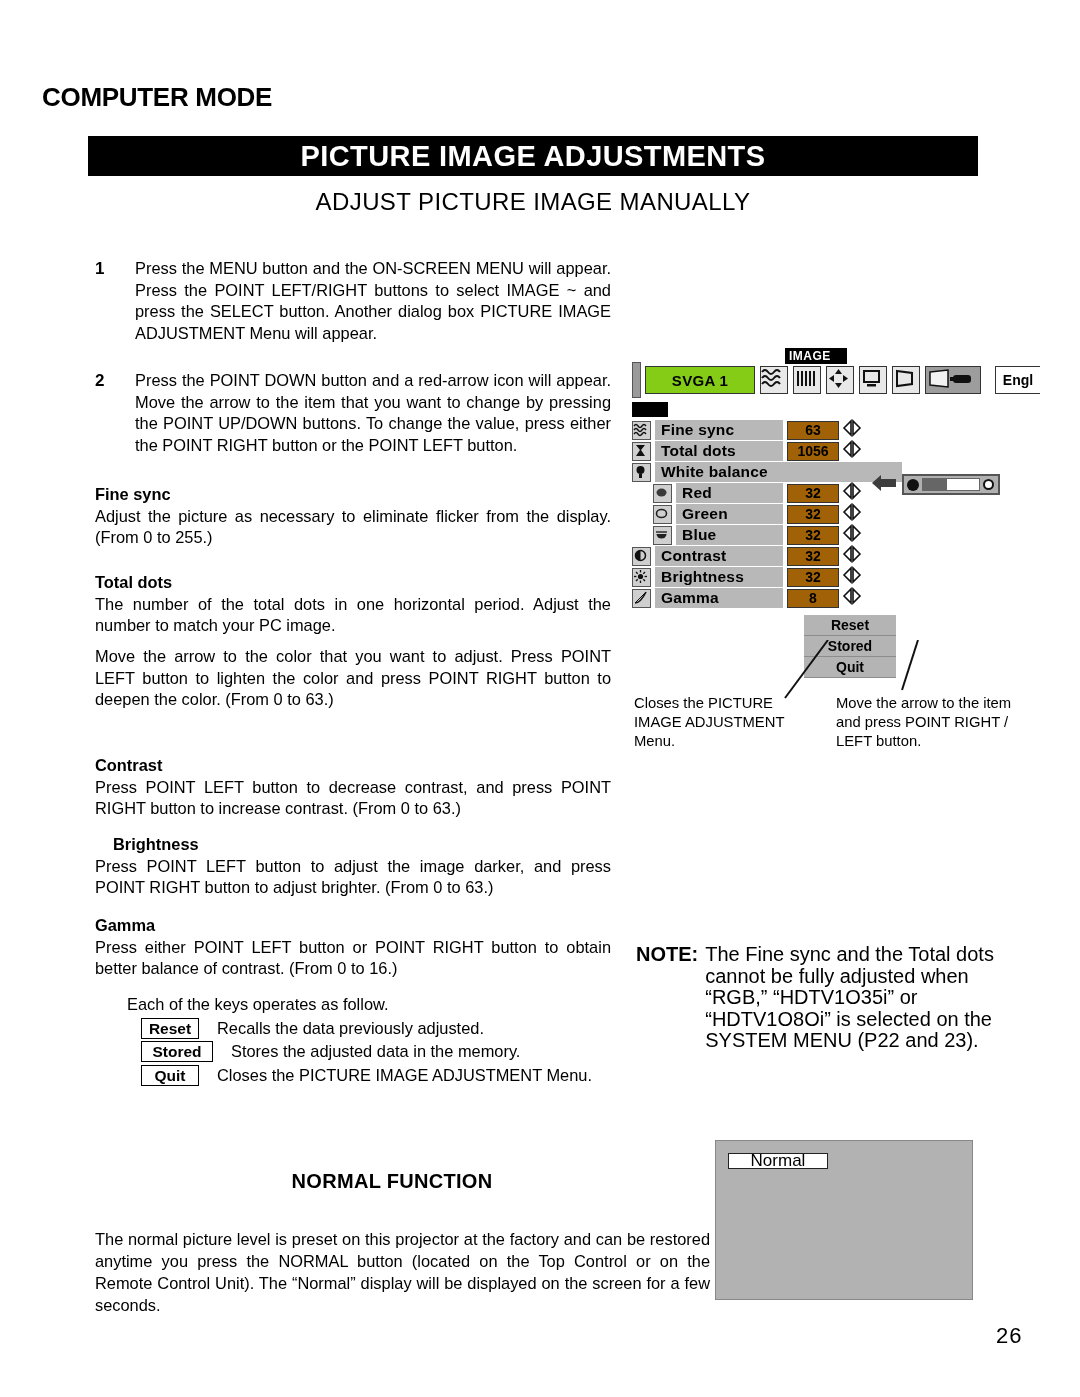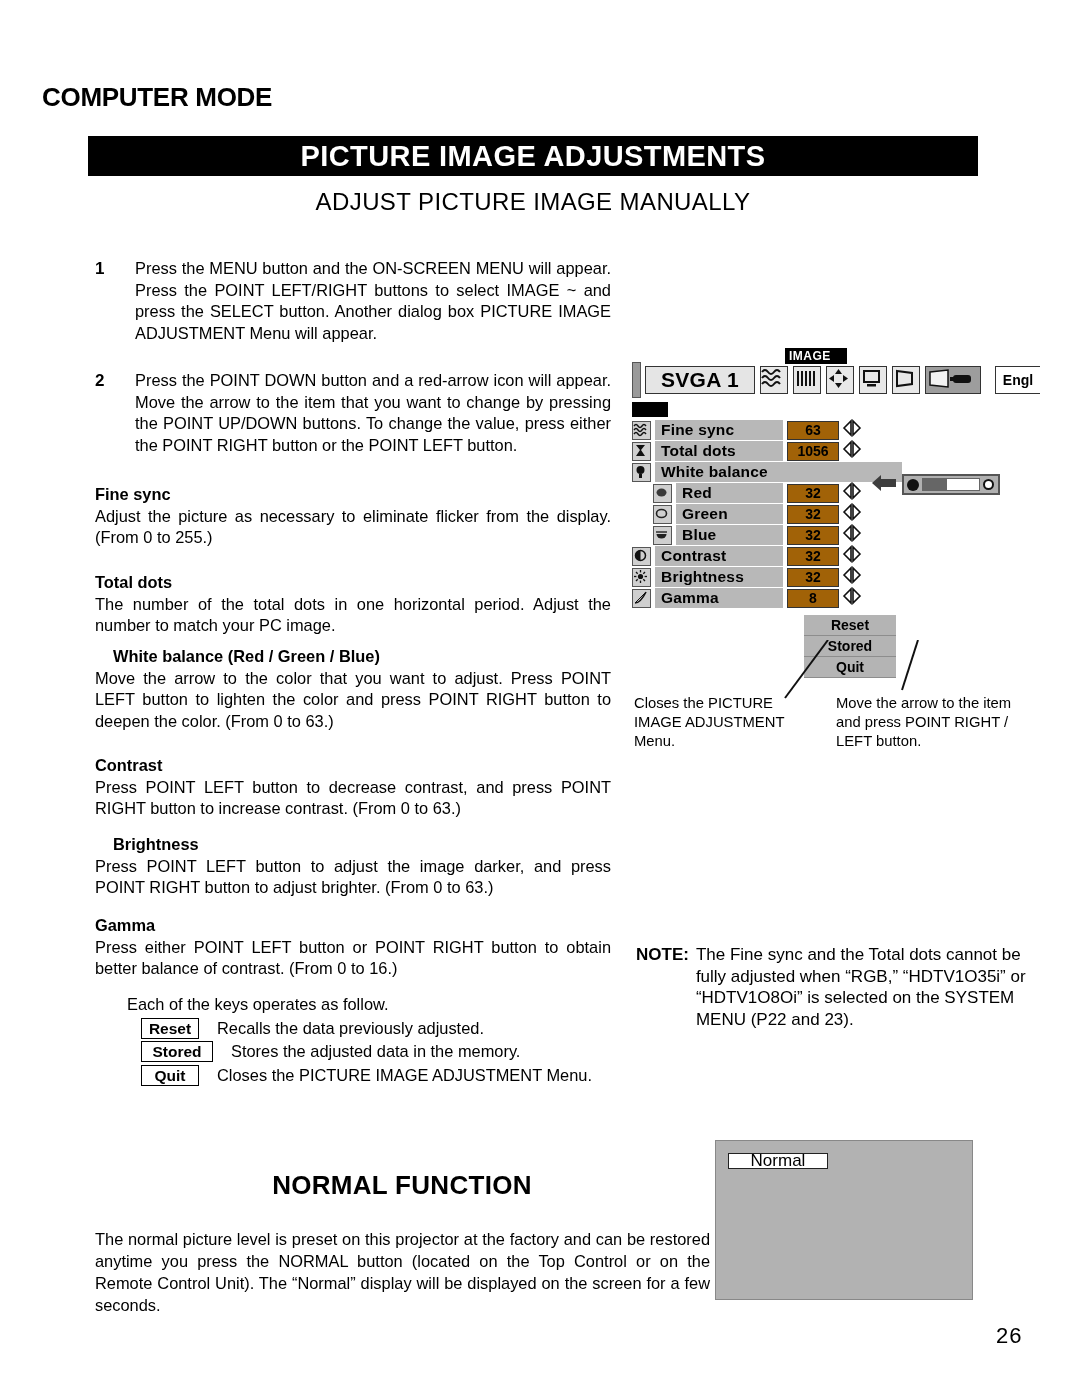--- a/index.html
+++ b/index.html
@@ -131,22 +131,22 @@
     width: 7px;
     height: 34px;
     background: #9a9a9a;
     border: 1px solid #555;
     margin-right: 4px;
   }
   .src-box {
     width: 108px;
     height: 26px;
     border: 1.5px solid #333;
-    background: #e5e5e5;
-    font-size: 21px;
+    background: #84cc16;
+    font-size: 15px;
     font-weight: bold;
     display: flex;
     align-items: center;
     justify-content: center;
     letter-spacing: 0.3px;
   }
   .icon-btn {
     width: 26px;
     height: 26px;
     border: 1.5px solid #333;
@@ -292,40 +292,40 @@
   #callout-quit { left: 634px; top: 694px; width: 180px; }
   #callout-move { left: 836px; top: 694px; width: 200px; }
   #callout-lines { position: absolute; left: 630px; top: 640px; }
 
   
   #note {
     position: absolute;
     left: 636px;
     top: 944px;
     width: 400px;
-    font-size: 17px;
+    font-size: 20px;
     line-height: 21.5px;
     display: flex;
     align-items: flex-start;
   }
   #note-label {
     font-weight: bold;
     flex: 0 0 auto;
     margin-right: 7px;
   }
   #note-text { flex: 1; }
 
   
   #normal-heading {
     position: absolute;
-    left: 92px;
+    left: 82px;
     top: 1170px;
     width: 620px;
     text-align: center;
-    font-size: 26px;
+    font-size: 20px;
     font-weight: bold;
     letter-spacing: 0.3px;
   }
   #normal-body {
     position: absolute;
     left: 95px;
     top: 1228px;
     width: 615px;
     font-size: 16.4px;
     line-height: 22px;
@@ -390,21 +390,20 @@
   <div class="sec-head">Fine sync</div>
   <div class="sec-body">Adjust the picture as necessary to eliminate flicker from the display. (From 0 to 255.)</div>
 </div>
 
 <div class="col-left" style="top:572px;">
   <div class="sec-head">Total dots</div>
   <div class="sec-body">The number of the total dots in one horizontal period. Adjust the number to match your PC image.</div>
 </div>
 
 <div class="col-left" style="top:646px;">
-  <div class="sec-head indent">White balance (Red / Green / Blue)</div>
   <div class="sec-body">Move the arrow to the color that you want to adjust. Press POINT LEFT button to lighten the color and press POINT RIGHT button to deepen the color. (From 0 to 63.)</div>
 </div>
 
 <div class="col-left" style="top:755px;">
   <div class="sec-head">Contrast</div>
   <div class="sec-body">Press POINT LEFT button to decrease contrast, and press POINT RIGHT button to increase contrast. (From 0 to 63.)</div>
 </div>
 
 <div class="col-left" style="top:834px;">
   <div class="sec-head indent">Brightness</div>

